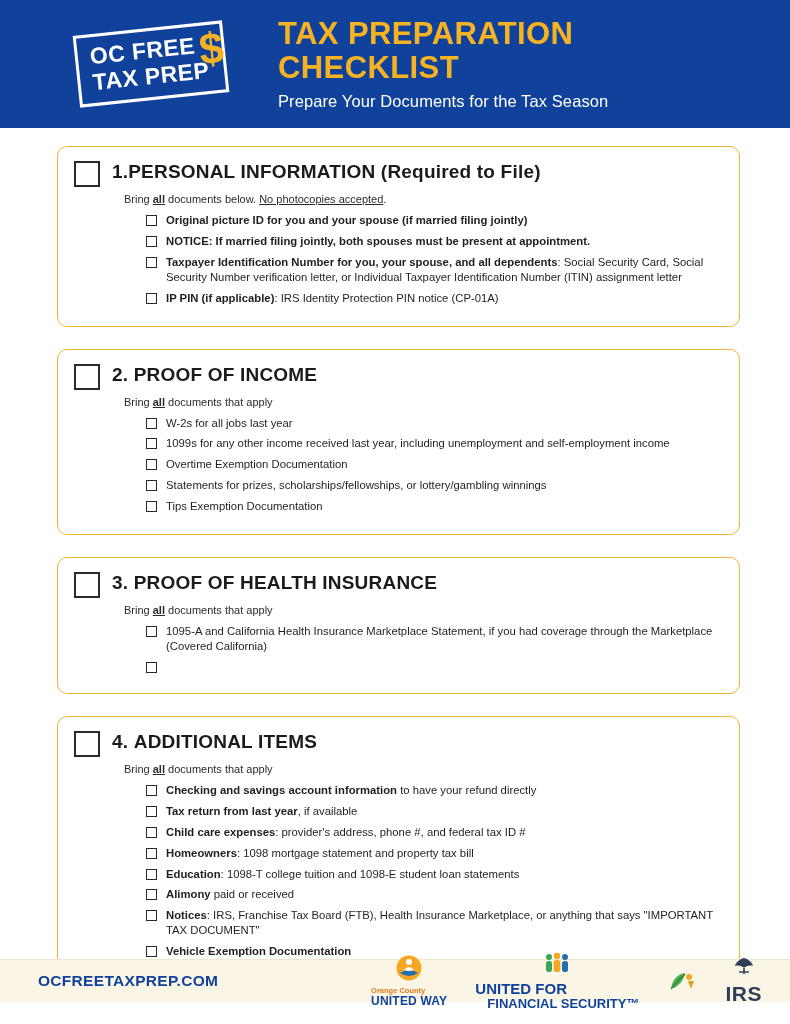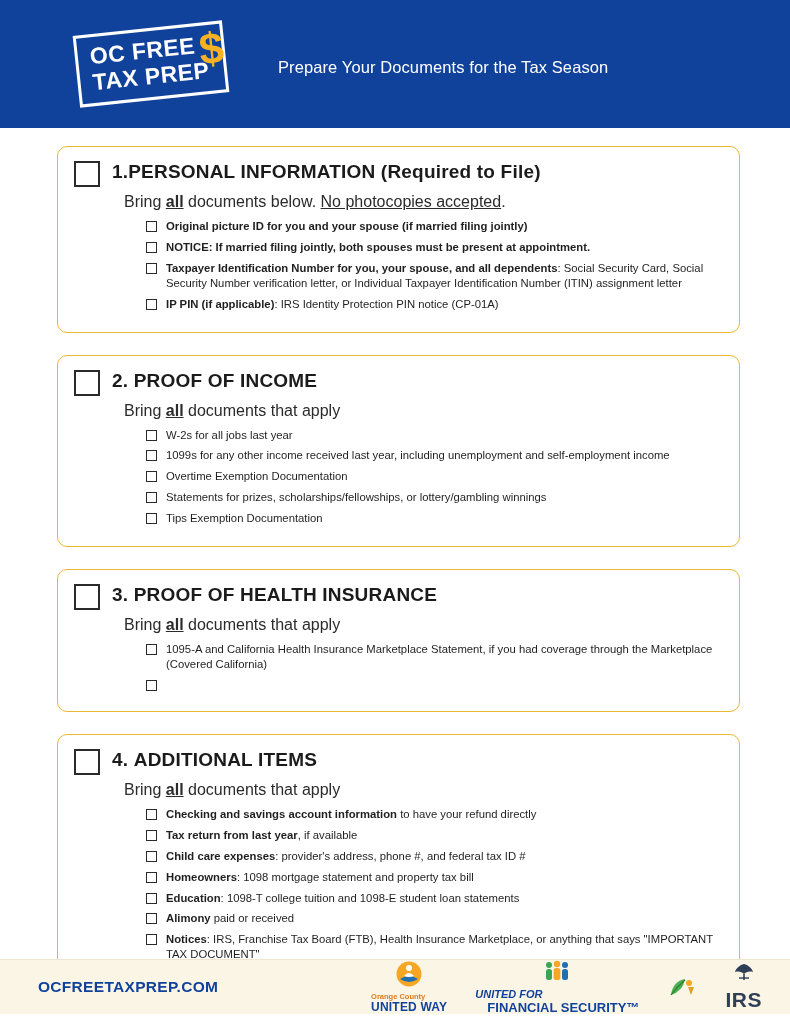--- a/index.html
+++ b/index.html
@@ -97,21 +97,21 @@
   }
   .sec-title {
     font-size: 19px;
     font-weight: bold;
     color: #1b1b1b;
     letter-spacing: 0.2px;
     line-height: 1.15;
     padding-top: 2px;
   }
   .sec-note {
-    font-size: 16px;
+    font-size: 11px;
     color: #2b2b2b;
     margin: 6px 0 8px 50px;
   }
   .sec-note u { text-decoration: underline; }
   .sec-note b { font-weight: bold; }
 
   ul.items {
     list-style: none;
     margin: 0 0 0 72px;
     padding: 0;
@@ -132,21 +132,21 @@
   .item-text {
     font-size: 11.3px;
     line-height: 1.32;
     color: #1f1f1f;
     max-width: 590px;
   }
   .item-text b { font-weight: bold; }
 
   
   .footer {
-    height: 55px;
+    height: 43px;
     background: #fbf5e6;
     border-top: 1px solid #f0e6cf;
     display: flex;
     align-items: center;
     padding: 0 28px 0 38px;
     position: relative;
   }
   .footer-url {
     color: #11429b;
     font-weight: bold;
@@ -158,34 +158,35 @@
     display: flex;
     align-items: center;
     gap: 28px;
   }
   .flogo { display: flex; align-items: center; gap: 6px; flex-direction: column; }
   .flogo .mark { display: block; }
   .uw-text { line-height: 1.05; }
   .uw-top { font-size: 7.5px; color: #e07b1a; font-weight: bold; }
   .uw-bot { font-size: 12px; color: #11429b; font-weight: bold; letter-spacing: 0.2px; }
   .ufs-text { line-height: 1.08; }
-  .ufs-top { font-size: 11px; color: #11429b; font-weight: bold; font-style: italic; }
+  .ufs-top { font-size: 15px; color: #11429b; font-weight: bold; }
   .ufs-bot { font-size: 13px; color: #11429b; font-weight: bold; margin-left: 12px; }
   .irs-text { font-size: 21px; color: #2f3e57; font-weight: bold; letter-spacing: 0.5px; }
 </style>
 </head>
 <body>
 
 <div class="header">
   <div class="logo-box">
     <div class="logo-line">OC FREE</div>
     <div class="logo-line">TAX PREP</div>
     <div class="logo-dollar">$</div>
   </div>
   <div class="header-text">
+    <div class="header-title">TAX PREPARATION CHECKLIST</div>
     <div class="header-sub">Prepare Your Documents for the Tax Season</div>
   </div>
 </div>
 
 <div class="sheet">
 
   <div class="section">
     <div class="sec-head">
       <div class="big-box"></div>
       <div class="sec-title">

